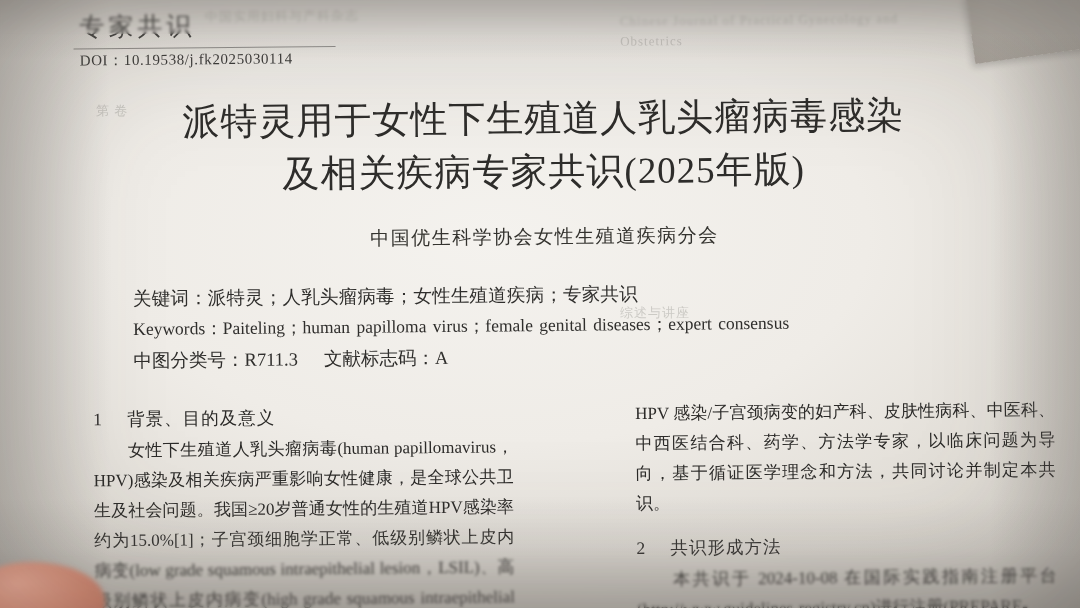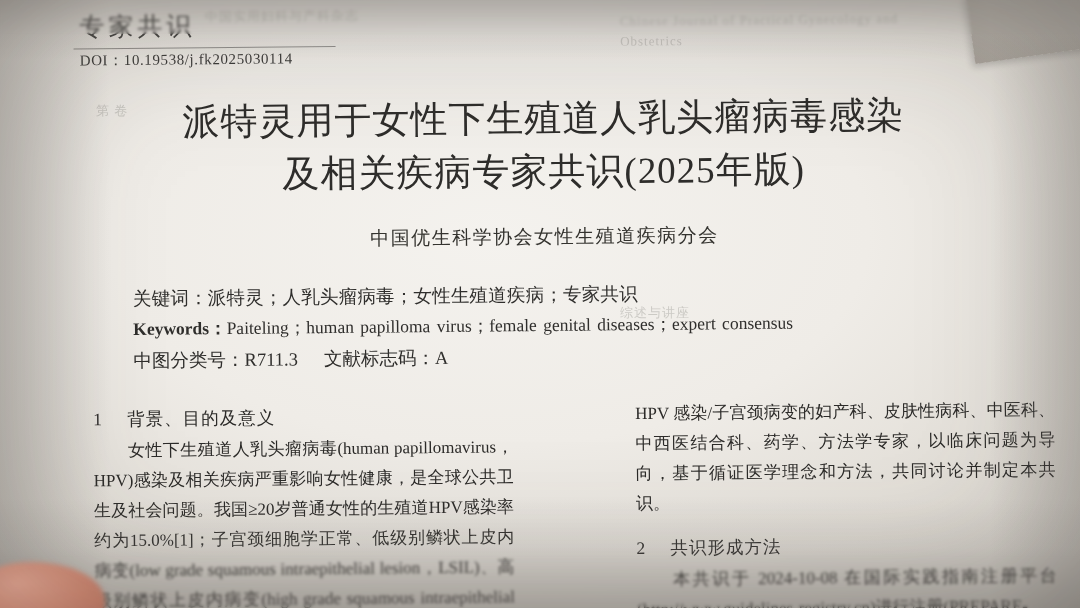--- a/index.html
+++ b/index.html
@@ -131,21 +131,21 @@
 
   .meta {
     position: absolute;
     left: 133px;
     top: 280px;
     width: 790px;
     color: #2f2e2c;
   }
   .meta-line { font-size: 18.5px; line-height: 30px; letter-spacing: 0.2px; }
   .kw-en { font-size: 17.5px; line-height: 31px; word-spacing: 2px; }
-  .kw-en b { font-weight: bold; }
+  .kw-en b { font-weight: normal; }
   .clc { font-size: 18.5px; line-height: 32px; }
   .clc .gap { display: inline-block; width: 26px; }
 
   .col {
     position: absolute;
     top: 400px;
     color: #2c2b29;
     font-size: 17px;
     line-height: 30px;
   }

